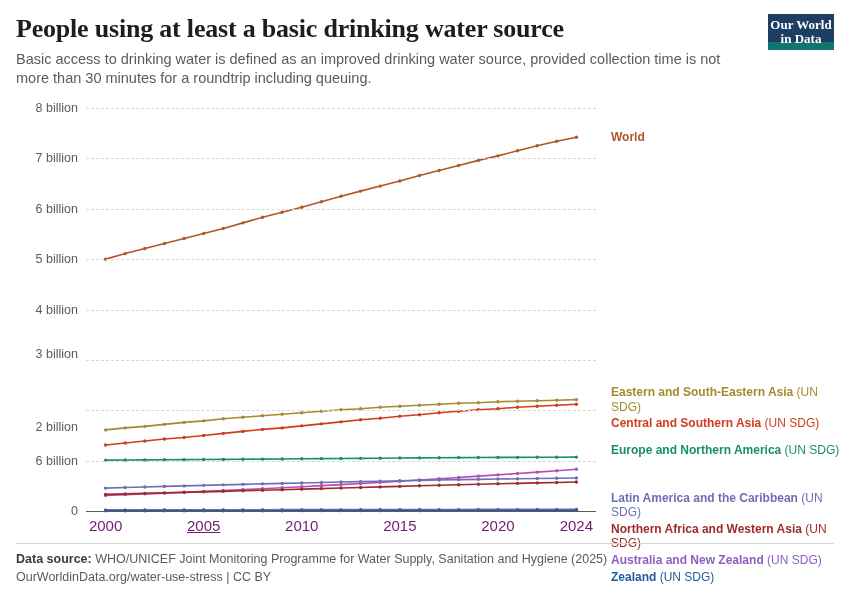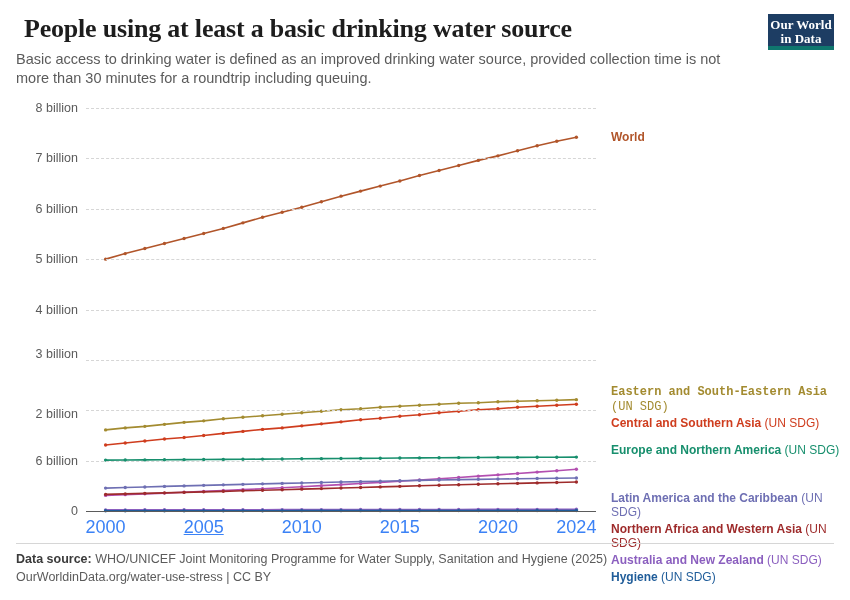--- a/index.html
+++ b/index.html
@@ -20,21 +20,21 @@
     height: 600px;
     box-sizing: border-box;
     padding: 14px 16px 0 16px;
   }
   .title {
     font-family: "Liberation Serif", serif;
     font-size: 26px;
     font-weight: 700;
     color: #1d1d1d;
     letter-spacing: -0.2px;
-    margin: 0 0 6px 8px;
+    margin: 0 0 6px 0;
     line-height: 1.15;
   }
   .subtitle {
     font-size: 14.5px;
     color: #5b5b5b;
     line-height: 1.35;
     max-width: 720px;
     margin: 0;
   }
   .logo {
@@ -45,21 +45,21 @@
     height: 36px;
     background: #1d3d63;
     color: #ffffff;
     font-family: "Liberation Serif", serif;
     font-weight: 700;
     font-size: 13px;
     line-height: 14px;
     text-align: center;
     padding-top: 4px;
     box-sizing: border-box;
-    border-bottom: 4px solid #0f766e;
+    border-bottom: 8px solid #0f766e;
   }
   .chart-area {
     position: absolute;
     left: 16px;
     top: 96px;
     width: 818px;
     height: 440px;
   }
   .plot {
     position: absolute;
@@ -85,22 +85,22 @@
     margin-right: 8px;
     white-space: nowrap;
     font-size: 12.5px;
     color: #5b5b5b;
   }
   .xtick {
     position: absolute;
     top: 100%;
     transform: translateX(-50%);
     margin-top: 6px;
-    font-size: 18px;
-    color: #3b82f6;
+    font-size: 15px;
+    color: #701a75;
     white-space: nowrap;
   }
   svg.lines {
     position: absolute;
     left: 0; top: 0;
     width: 100%;
     height: 100%;
     overflow: visible;
   }
   .legend {
@@ -392,21 +392,21 @@
           <circle cx="431.54" cy="402.58" r="1.7" fill="#1f5c99"></circle>
           <circle cx="451.15" cy="402.57" r="1.7" fill="#1f5c99"></circle>
           <circle cx="470.77" cy="402.56" r="1.7" fill="#1f5c99"></circle>
           <circle cx="490.38" cy="402.55" r="1.7" fill="#1f5c99"></circle>
         </svg>
     <div class="gridline zero" style="top: 403px;"></div>
         <div class="ylabel" style="top: 403px;">0</div>
         <div class="gridline" style="top: 352.625px;"></div>
         <div class="ylabel" style="top: 352.625px;">6 billion</div>
         <div class="gridline" style="top: 302.25px;"></div>
-        <div class="ylabel" style="top: 306px;">2 billion</div>
+        <div class="ylabel" style="top: 319px;">2 billion</div>
         <div class="gridline" style="top: 251.875px;"></div>
         <div class="ylabel" style="top: 246px;">3 billion</div>
         <div class="gridline" style="top: 201.5px;"></div>
         <div class="ylabel" style="top: 201.5px;">4 billion</div>
         <div class="gridline" style="top: 151.125px;"></div>
         <div class="ylabel" style="top: 151.125px;">5 billion</div>
         <div class="gridline" style="top: 100.75px;"></div>
         <div class="ylabel" style="top: 100.75px;">6 billion</div>
         <div class="gridline" style="top: 50.375px;"></div>
         <div class="ylabel" style="top: 50.375px;">7 billion</div>
@@ -414,27 +414,27 @@
         <div class="ylabel" style="top: 0px;">8 billion</div>
         <div class="xtick" style="left: 19.6154px;">2000</div>
         <div class="xtick" style="left: 117.692px; text-decoration: underline;">2005</div>
         <div class="xtick" style="left: 215.769px;">2010</div>
         <div class="xtick" style="left: 313.846px;">2015</div>
         <div class="xtick" style="left: 411.923px;">2020</div>
         <div class="xtick" style="left: 490.385px;">2024</div>
       </div>
     <div class="legend" id="legend">
         <div class="legend-item" style="top: 21.7175px; color: rgb(177, 85, 42);"><span class="nm">World</span></div>
-        <div class="legend-item" style="top: 277.171px; color: rgb(163, 139, 48); font-family: Liberation Mono, monospace;"><span class="nm">Eastern and South-Eastern Asia</span><span class="sfx"> (UN SDG)</span></div>
+        <div class="legend-item" style="top: 277.171px; color: rgb(163, 139, 48);"><span class="nm">Eastern and South-Eastern Asia</span><span class="sfx"> (UN SDG)</span></div>
         <div class="legend-item" style="top: 334.599px; color: rgb(23, 143, 109);"><span class="nm">Europe and Northern America</span><span class="sfx"> (UN SDG)</span></div>
         <div class="legend-item" style="top: 308.171px; color: rgb(207, 61, 30);"><span class="nm">Central and Southern Asia</span><span class="sfx"> (UN SDG)</span></div>
         <div class="legend-item" style="top: 382.599px; color: rgb(110, 111, 179);"><span class="nm">Latin America and the Caribbean</span><span class="sfx"> (UN SDG)</span></div>
         <div class="legend-item" style="top: 413.599px; color: rgb(158, 43, 43);"><span class="nm">Northern Africa and Western Asia</span><span class="sfx"> (UN SDG)</span></div>
         <div class="legend-item" style="top: 444.599px; color: rgb(139, 95, 191);"><span class="nm">Australia and New Zealand</span><span class="sfx"> (UN SDG)</span></div>
-        <div class="legend-item" style="top: 461.599px; color: rgb(31, 92, 153);"><span class="nm">Hygiene</span><span class="sfx"> (UN SDG)</span></div>
+        <div class="legend-item" style="top: 461.599px; color: rgb(31, 92, 153);"><span class="nm">Zealand</span><span class="sfx"> (UN SDG)</span></div>
       </div>
   </div>
 
   <div class="footer">
     <div class="row1">
       <b>Data source:</b>
       <span>WHO/UNICEF Joint Monitoring Programme for Water Supply, Sanitation and Hygiene (2025)</span>
     </div>
     <div class="row2">OurWorldinData.org/water-use-stress | CC BY</div>
   </div>

